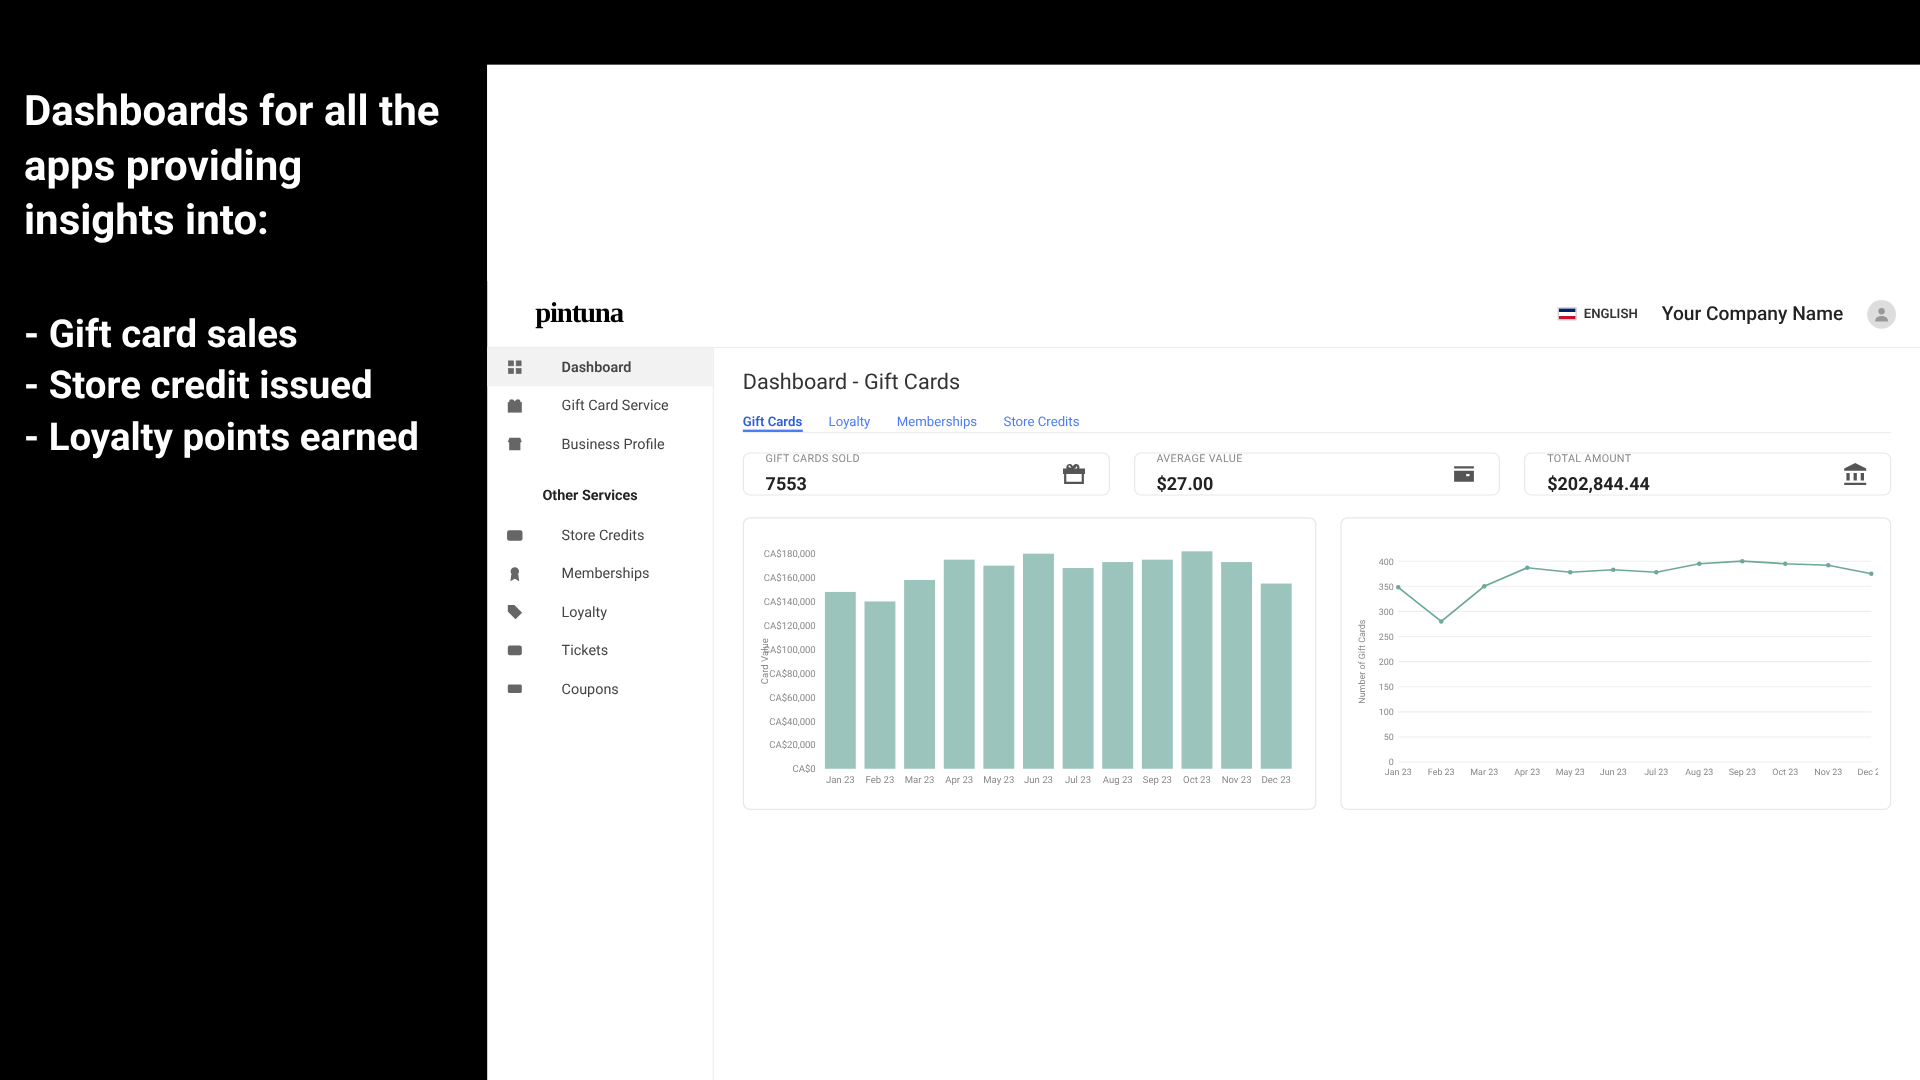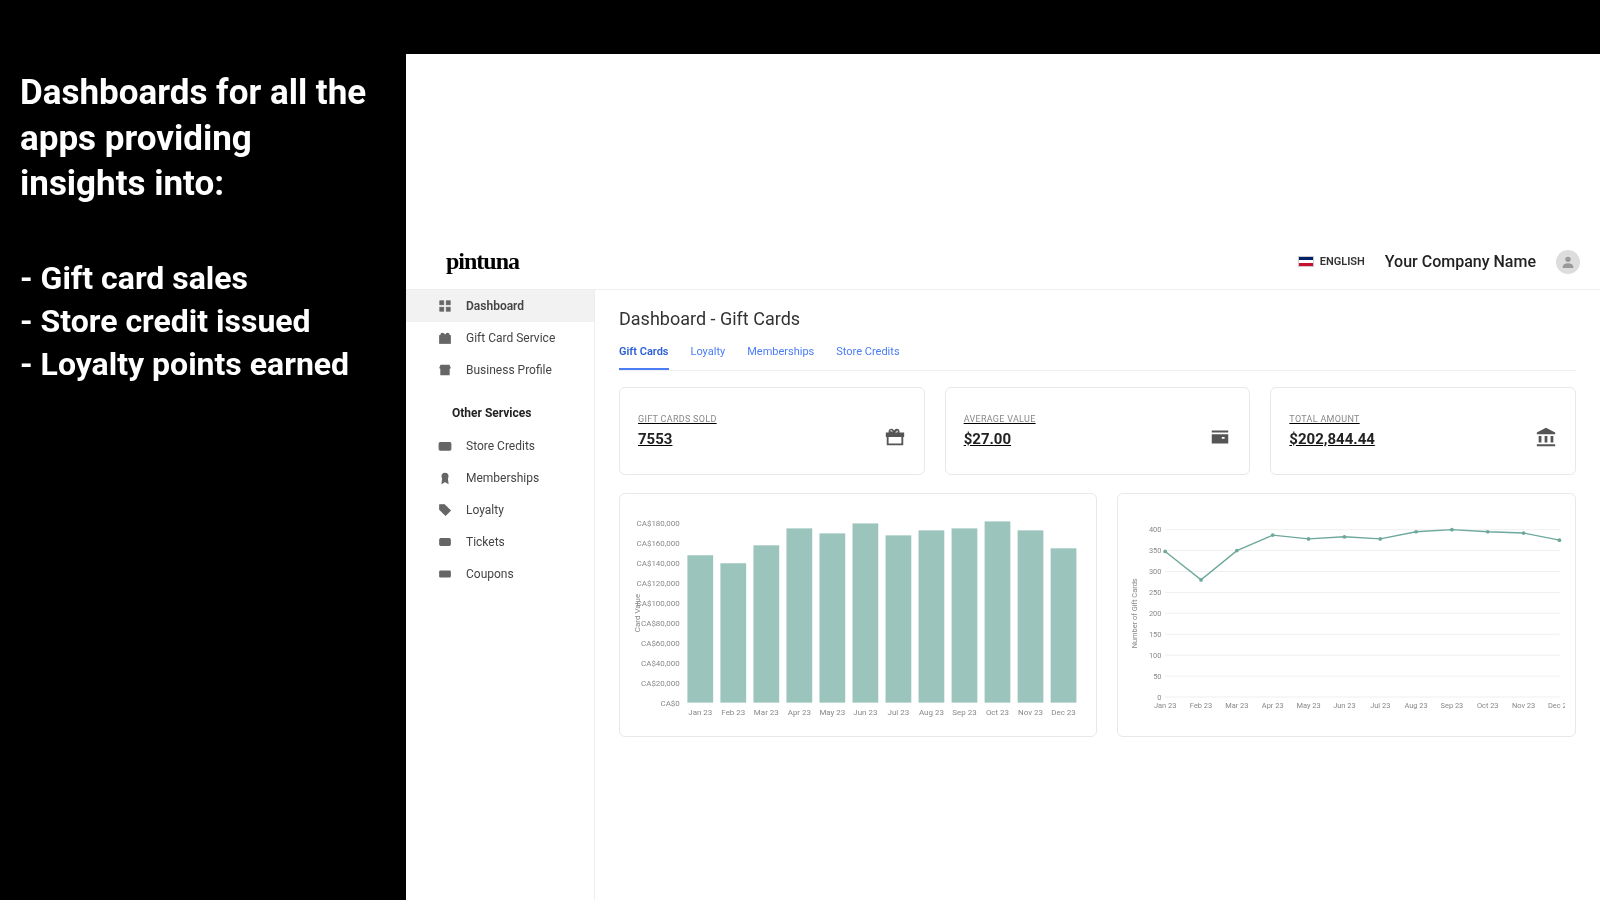--- a/index.html
+++ b/index.html
@@ -19,34 +19,34 @@
 .logo { font-size: 24px; font-weight: 700; letter-spacing: -1px; font-family: Georgia, serif; }
 .header-right { margin-left: auto; display: flex; align-items: center; gap: 20px; }
 .lang { display: flex; align-items: center; gap: 6px; font-size: 11px; font-weight: 600; color: #333; }
 .flag { width: 16px; height: 11px; background: linear-gradient(to bottom, #012169 33%, #fff 33%, #fff 66%, #C8102E 66%); border: 0.5px solid #ccc; position: relative; }
 .company { font-size: 16px; font-weight: 500; color: #222; }
 .avatar { width: 24px; height: 24px; border-radius: 50%; background: #ddd; display: flex; align-items: center; justify-content: center; }
 .avatar svg { width: 16px; height: 16px; fill: #999; }
 
 .app-body { display: flex; flex: 1; }
 .sidebar { width: 189px; border-right: 1px solid #eee; padding-top: 0; }
-.nav-item { display: flex; align-items: center; gap: 14px; padding: 9px 32px; font-size: 12px; color: #444; cursor: pointer; }
+.nav-item { display: flex; align-items: center; gap: 32px; padding: 9px 16px; font-size: 12px; color: #444; cursor: pointer; }
 .nav-item.active { background: #f2f2f2; font-weight: 600; }
 .nav-item .nav-icon { width: 14px; height: 14px; display: flex; align-items: center; justify-content: center; }
 .nav-item .nav-icon svg { width: 14px; height: 14px; fill: #666; stroke: #666; }
 .nav-section { font-size: 12px; font-weight: 700; padding: 20px 16px 10px 46px; color: #222; }
 
 .main { flex: 1; padding: 18px 24px; }
 .page-title { font-size: 18px; font-weight: 400; color: #333; margin-bottom: 16px; }
 .tabs { display: flex; gap: 22px; border-bottom: 1px solid #eee; margin-bottom: 16px; }
-.tab { font-size: 11px; padding-bottom: 10px; color: #4a7cf5; cursor: pointer; }
+.tab { font-size: 11px; color: #4a7cf5; cursor: pointer; }
 .tab.active { font-weight: 600; border-bottom: 2px solid #4a7cf5; color: #2c5fd8; }
 
 .stats { display: flex; gap: 20px; margin-bottom: 18px; }
-.stat-card { flex: 1; border: 1px solid #e8e8e8; border-radius: 6px; padding: 26px 18px; display: flex; align-items: flex-end; justify-content: space-between; text-decoration: underline; }
+.stat-card { flex: 1; border: 1px solid #e8e8e8; border-radius: 6px; padding: 0 18px; display: flex; align-items: center; justify-content: space-between; }
 .stat-label { font-size: 9px; color: #888; letter-spacing: 0.3px; margin-bottom: 6px; }
 .stat-value { font-size: 15px; font-weight: 700; color: #222; }
 .stat-icon { width: 22px; height: 22px; }
 .stat-icon svg { width: 22px; height: 22px; fill: #555; }
 
 .filter-row { margin-bottom: 14px; }
 .dropdown { display: inline-flex; align-items: center; gap: 8px; border: 1px solid #ddd; border-radius: 5px; padding: 8px 12px; font-size: 11px; color: #555; cursor: pointer; }
 .dropdown .caret { width: 0; height: 0; border-left: 4px solid transparent; border-right: 4px solid transparent; border-top: 4px solid #888; }
 
 .charts { display: flex; gap: 20px; }

